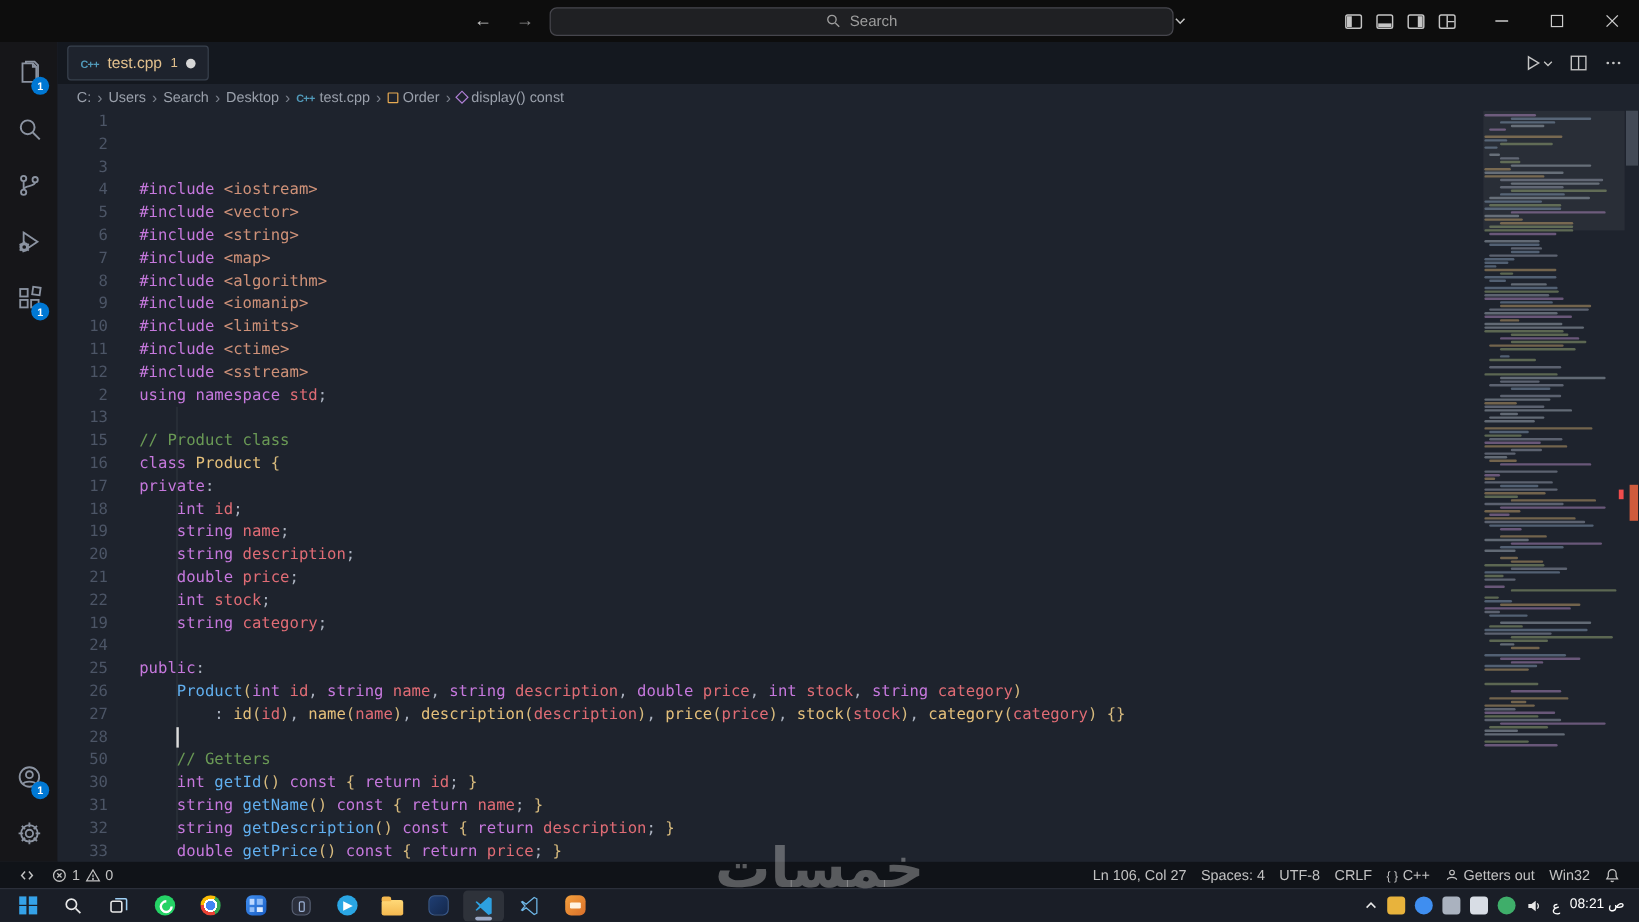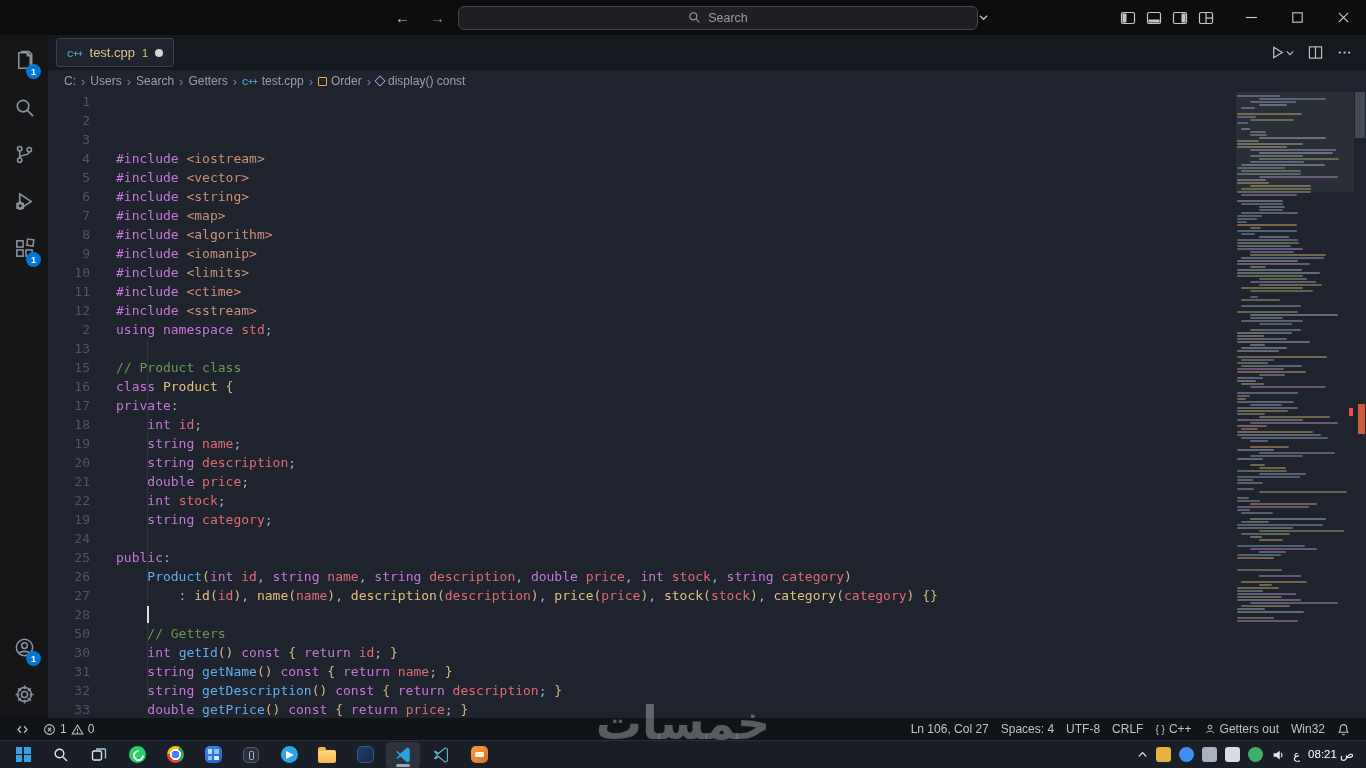--- a/index.html
+++ b/index.html
@@ -274,21 +274,21 @@
       </div>
     </div>
 
     <div class="breadcrumb">
       <span class="bc-item">C:</span>
       <span class="bc-sep"></span>
       <span class="bc-item">Users</span>
       <span class="bc-sep"></span>
       <span class="bc-item">Search</span>
       <span class="bc-sep"></span>
-      <span class="bc-item">Getters</span>
+      <span class="bc-item">Desktop</span>
       <span class="bc-sep"></span>
       <span class="bc-item">
         <span class="cpp-icon"></span>
         <span>test.cpp</span>
       </span>
       <span class="bc-sep"></span>
       <span class="bc-item">
         <span class="class-icon"></span>
         <span>Order</span>
       </span>

